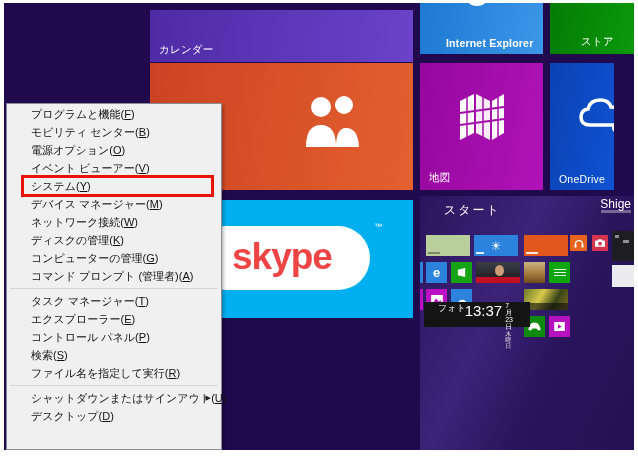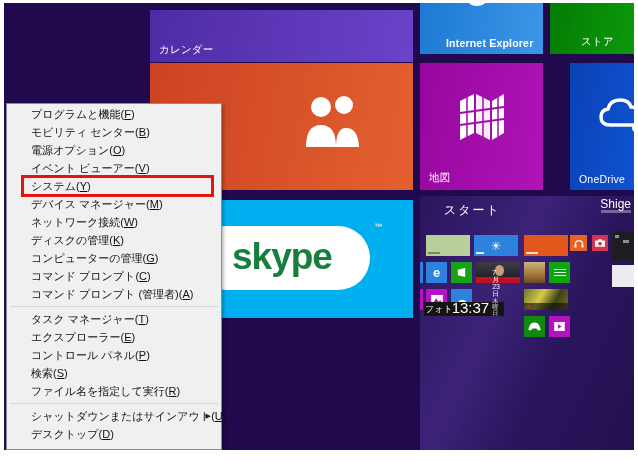--- a/index.html
+++ b/index.html
@@ -16,28 +16,28 @@
   .tile-calendar{left:146px;top:7px;width:263px;height:52px;background:linear-gradient(100deg,#4e2ba5,#6a43c9);}
   .tile-ie{left:416px;top:0;width:123px;height:51px;background:linear-gradient(100deg,#1d79d2,#3c97e8);}
   .tile-ie .tlabel{left:26px;font-weight:bold;}
   .tile-ie .e-cut{position:absolute;top:-40px;left:44px;font-size:46px;font-weight:bold;color:#fff;}
   .tile-store{left:546px;top:0;width:84px;height:51px;background:linear-gradient(100deg,#047c04,#0b990b);}
   .tile-store .tlabel{left:12px;margin-left:19px;}
   .tile-people{left:146px;top:60px;width:263px;height:127px;background:linear-gradient(100deg,#cc4323,#e4602f);}
   .tile-people svg{position:absolute;left:150px;top:32px;}
   .tile-map{left:416px;top:60px;width:123px;height:127px;background:linear-gradient(100deg,#96079e,#b013b8);}
   .tile-map svg{position:absolute;left:38px;top:28px;}
-  .tile-onedrive{left:546px;top:60px;width:64px;height:127px;background:linear-gradient(100deg,#0a42b4,#0f52d2);margin-left:20px;}
+  .tile-onedrive{left:546px;top:60px;width:64px;height:127px;background:linear-gradient(100deg,#0a42b4,#0f52d2);}
   .tile-onedrive svg{position:absolute;left:26px;top:32px;}
   .tile-skype{left:146px;top:197px;width:263px;height:118px;background:#00aff0;}
   .skype-blob{
     position:absolute;left:44px;top:26px;width:176px;height:64px;background:#fff;
     border-radius:34px;display:flex;align-items:center;justify-content:center;
   }
-  .skype-blob .word{color:#15803d;font-size:37px;font-weight:bold;letter-spacing:-1px;line-height:1;margin-top:-4px;}
+  .skype-blob .word{color:#ef4444;font-size:37px;font-weight:bold;letter-spacing:-1px;line-height:1;margin-top:-4px;}
   .skype-tm{position:absolute;left:224px;top:22px;color:#fff;font-size:8px;}
 
   
   .ministart{position:absolute;left:416px;top:193px;width:214px;height:254px;overflow:hidden;
     background:linear-gradient(115deg,#2a155d 0%,#3c2378 38%,#2a155d 62%,#241150 100%);}
   .ms-title{position:absolute;left:24px;top:6px;color:#fff;font-size:12px;font-weight:300;letter-spacing:2px;}
   .ms-user{position:absolute;right:3px;top:4px;text-align:right;color:#fff;}
   .ms-user .uname{font-size:12px;line-height:9px;}
   .ms-user .usub{margin-top:1px;margin-left:auto;width:30px;height:3px;background:rgba(255,255,255,.35);}
   .mt{position:absolute;display:flex;align-items:center;justify-content:center;color:#fff;overflow:hidden;}
@@ -47,22 +47,22 @@
   .glyph-sun{font-size:12px;line-height:1;}
   .glyph-cloud{font-size:12px;line-height:1;}
   .glyph-e{font-size:13px;font-weight:bold;line-height:1;}
   .face{position:absolute;left:19px;top:3px;width:9px;height:11px;border-radius:50%;background:#c99d77;}
   .redstrip{position:absolute;left:0;bottom:0;width:100%;height:6px;background:#c11024;}
   .photostrip{position:absolute;left:0;bottom:0;width:100%;height:7px;background:rgba(10,10,10,.6);}
   .reddot{position:absolute;left:3px;bottom:2px;width:3px;height:3px;background:#e02020;}
   .spec{position:absolute;width:4px;height:3px;background:rgba(255,255,255,.5);}
 
   
-  .flyout{position:absolute;left:420px;top:299px;width:78px;height:14px;background:#141414;z-index:6;
-    display:flex;align-items:flex-end;padding:0 1px;color:#fff;}
+  .flyout{position:absolute;left:420px;top:299px;width:78px;height:25px;background:#141414;z-index:6;
+    display:flex;align-items:flex-start;padding:0 14px;color:#fff;}
   .flyout .prefix{font-size:9px;margin-right:-1px;white-space:nowrap;}
   .flyout .time{font-size:15px;font-weight:400;letter-spacing:0;white-space:nowrap;}
   .flyout .dcol{margin-left:3px;line-height:1;}
   .flyout .date{font-size:7px;}
   .flyout .wday{font-size:6px;color:#e0e0e0;margin-top:1px;}
 
   
   .menu{position:absolute;left:2px;top:100px;width:216px;height:347px;background:#f0f0f0;
     border:1px solid #8a8a99;box-sizing:border-box;z-index:10;box-shadow:2px 2px 3px rgba(0,0,0,.25);
     padding:1px 0;}
@@ -229,21 +229,20 @@
     <div class="menu-list">
         <div class="mi"><span>プログラムと機能(<u>F</u>)</span></div>
         <div class="mi"><span>モビリティ センター(<u>B</u>)</span></div>
         <div class="mi"><span>電源オプション(<u>O</u>)</span></div>
         <div class="mi"><span>イベント ビューアー(<u>V</u>)</span></div>
         <div class="mi"><span>システム(<u>Y</u>)</span><div class="redbox" style="border-color: rgb(232, 20, 12);"></div></div>
         <div class="mi"><span>デバイス マネージャー(<u>M</u>)</span></div>
         <div class="mi"><span>ネットワーク接続(<u>W</u>)</span></div>
         <div class="mi"><span>ディスクの管理(<u>K</u>)</span></div>
         <div class="mi"><span>コンピューターの管理(<u>G</u>)</span></div>
-        <div class="mi"><span>コマンド プロンプト(<u>C</u>)</span></div>
         <div class="mi"><span>コマンド プロンプト (管理者)(<u>A</u>)</span></div>
         <div class="sep"></div>
         <div class="mi"><span>タスク マネージャー(<u>T</u>)</span></div>
         <div class="mi"><span>エクスプローラー(<u>E</u>)</span></div>
         <div class="mi"><span>コントロール パネル(<u>P</u>)</span></div>
         <div class="mi"><span>検索(<u>S</u>)</span></div>
         <div class="mi"><span>ファイル名を指定して実行(<u>R</u>)</span></div>
         <div class="sep"></div>
         <div class="mi"><span>シャットダウンまたはサインアウト(<u>U</u>)</span><span class="arrow">▶</span></div>
         <div class="mi"><span>デスクトップ(<u>D</u>)</span></div>

